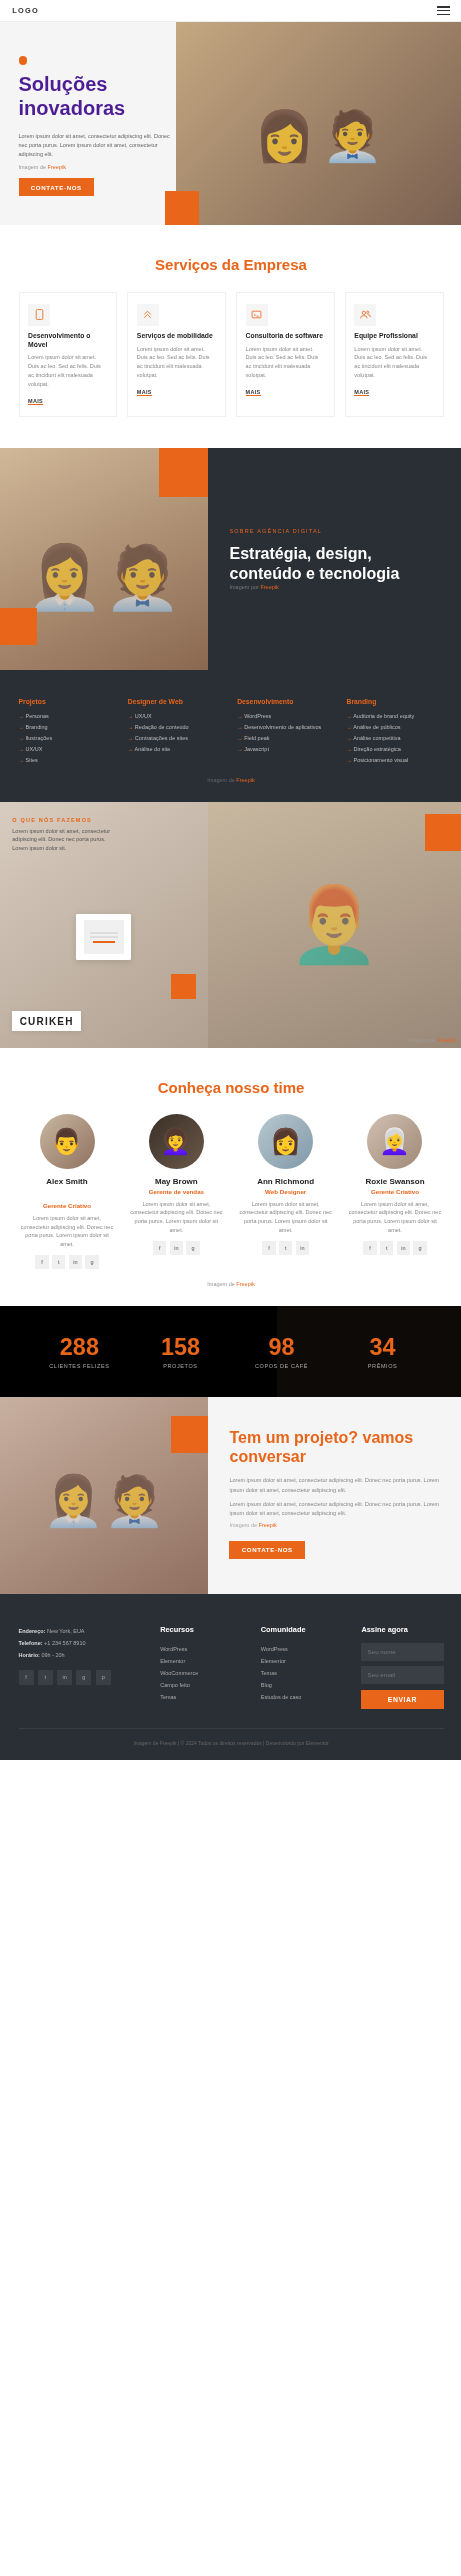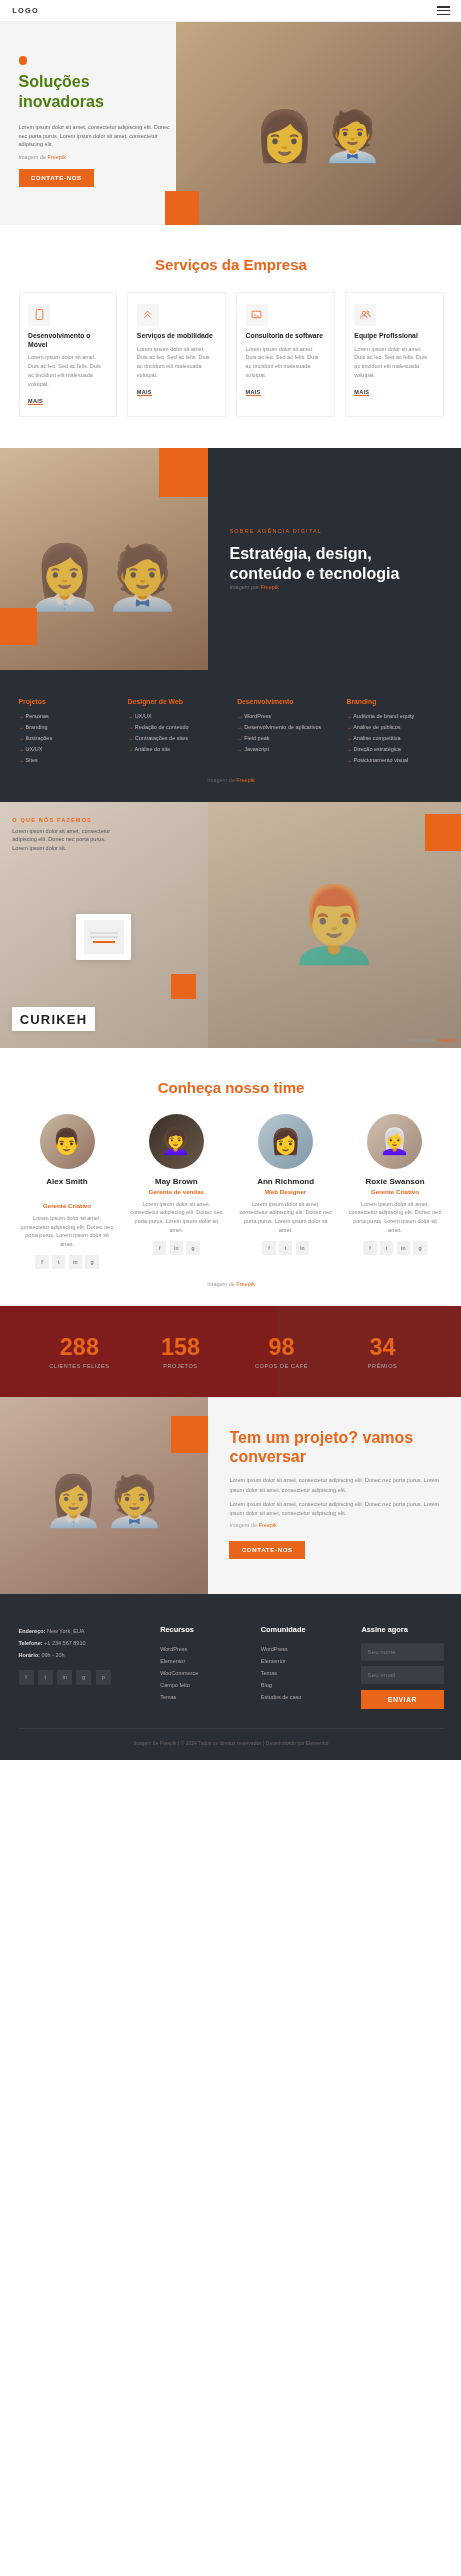--- a/index.html
+++ b/index.html
@@ -19,21 +19,21 @@
 
 <section style="position:relative; background:#f5f5f5; height:203px; overflow:hidden;">
   <div style="position:absolute; right:0; top:0; width:62%; height:100%; background:linear-gradient(135deg,#c4a882 0%,#7a6050 100%);"></div>
 
   <div style="position:absolute; right:0; top:0; width:62%; height:100%; display:flex; align-items:center; justify-content:center; gap:6.2px; opacity:0.7;">
     <div style="font-size:49px; margin-top:25px;">👩</div>
     <div style="font-size:49px; margin-top:25px;">🧑‍💼</div>
   </div>
   <div style="position:relative; z-index:2; padding:34px 18.5px 12.3px 18.5px; max-width:197px;">
     <div style="width:8.6px; height:8.6px; background:#e8651a; border-radius:50%; margin-bottom:7.4px;"></div>
-    <h1 style="font-size:16px; font-weight:700; color:#4d7c0f; line-height:1.2; margin-bottom:12px;">Soluções inovadoras</h1>
+    <h1 style="font-size:20px; font-weight:700; color:#4c1d95; line-height:1.2; margin-bottom:12px;">Soluções inovadoras</h1>
     <p style="font-size:5.5px; color:#666; line-height:1.6; margin-bottom:5px;">Lorem ipsum dolor sit amet, consectetur adipiscing elit. Donec nec porta purus. Lorem ipsum dolor sit amet, consectetur adipiscing elit.</p>
     <p style="font-size:5.5px; color:#999; margin-bottom:8.6px;">
       <span>Imagem de</span> <a href="#" style="color:#e8651a; text-decoration:none;">Freepik</a>
     </p>
     <button style="background:#e8651a; color:#fff; border:none; padding:5.5px 12.3px; font-size:6.2px; font-weight:600; cursor:pointer; letter-spacing:0.6px;">CONTATE-NOS</button>
   </div>
   <div style="position:absolute; bottom:0; left:165px; width:34px; height:34px; background:#e8651a; z-index:3;"></div>
 </section>
 
 <section style="padding:31px 18.5px; background:#fff;">
@@ -173,21 +173,21 @@
 
       <div style="width:55px; height:46px; background:#fff; border-radius:1.2px; display:flex; align-items:center; justify-content:center; box-shadow:0 1.2px 6.2px rgba(0,0,0,0.12); margin-top:25px;">
         <div style="width:40px; height:34px; background:#f0f0f0; display:flex; flex-direction:column; align-items:center; justify-content:center; gap:2.5px;">
           <div style="width:28px; height:1.8px; background:#ddd;"></div>
           <div style="width:28px; height:1.8px; background:#ddd;"></div>
           <div style="width:21.6px; height:1.8px; background:#e8651a;"></div>
         </div>
       </div>
       <div style="position:absolute; bottom:49px; right:12.3px; width:25px; height:25px; background:#e8651a;"></div>
       <div style="position:absolute; bottom:17px; left:12.3px; background:#fff; padding:4.3px 7.4px; box-shadow:0 1.2px 5px rgba(0,0,0,0.1);">
-        <div style="font-size:13px; font-weight:700; color:#222; letter-spacing:1.2px;text-align:right;">CURIKEH</div>
+        <div style="font-size:10px; font-weight:700; color:#222; letter-spacing:1.2px;text-align:right;">CURIKEH</div>
       </div>
     </div>
   </div>
   <div style="width:55%; position:relative; overflow:hidden;">
     <div style="width:100%; height:246px; background:linear-gradient(160deg,#c8b8a0 0%,#9a8878 100%); display:flex; align-items:center; justify-content:center; position:relative;">
       <div style="font-size:74px; opacity:0.5;">👨‍🦰</div>
       <div style="position:absolute; top:12.3px; right:0; width:37px; height:37px; background:#e8651a;"></div>
     </div>
     <p style="font-size:5.5px; color:#999; position:absolute; bottom:5px; right:6.2px;">
       <span>Imagem de</span> <a href="#" style="color:#e8651a; text-decoration:none;">Freepik</a>
@@ -256,21 +256,21 @@
         <span style="width:13.6px; height:13.6px; background:#f0f0f0; display:flex; align-items:center; justify-content:center; font-size:5.5px; cursor:pointer; color:#555;">g</span>
       </div>
     </div>
 
   </div>
   <p style="font-size:5.5px; color:#999; text-align:center; margin-top:12.3px;">
     <span>Imagem de</span> <a href="#" style="color:#e8651a; text-decoration:none;">Freepik</a>
   </p>
 </section>
 
-<section style="background:#7f1d1d; padding:28px 35px; position:relative; overflow:hidden;">
+<section style="background:#000000; padding:28px 35px; position:relative; overflow:hidden;">
   <div style="position:absolute; top:0; right:0; width:185px; height:100%; background:rgba(90,70,50,0.15);"></div>
   <div style="display:grid; grid-template-columns:repeat(4,1fr); gap:12.3px; position:relative; z-index:2;">
 
     <div style="text-align:center;">
       <div style="font-size:23.4px; font-weight:700; color:#e8651a;">288</div>
       <div style="font-size:5.5px; color:#aaa; text-transform:uppercase; letter-spacing:0.6px; margin-top:2.5px;">CLIENTES FELIZES</div>
     </div>
     <div style="text-align:center;">
       <div style="font-size:23.4px; font-weight:700; color:#e8651a;">158</div>
       <div style="font-size:5.5px; color:#aaa; text-transform:uppercase; letter-spacing:0.6px; margin-top:2.5px;">PROJETOS</div>

